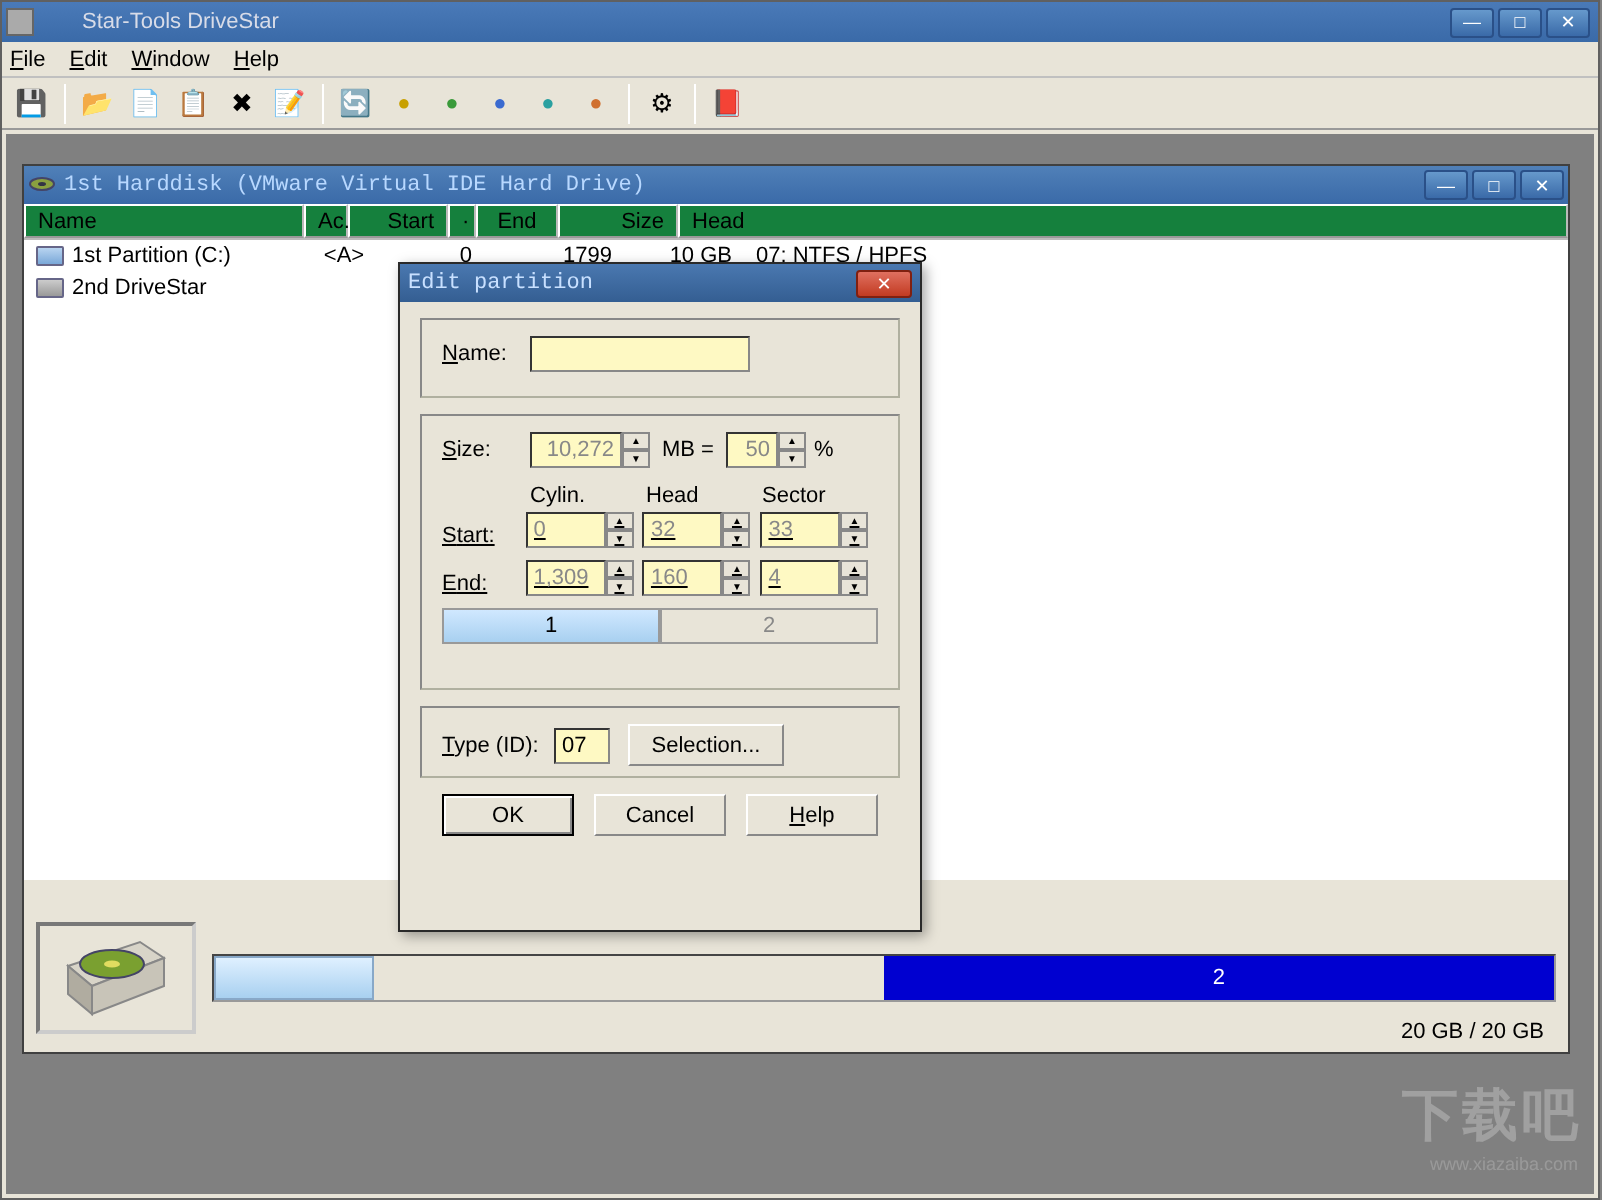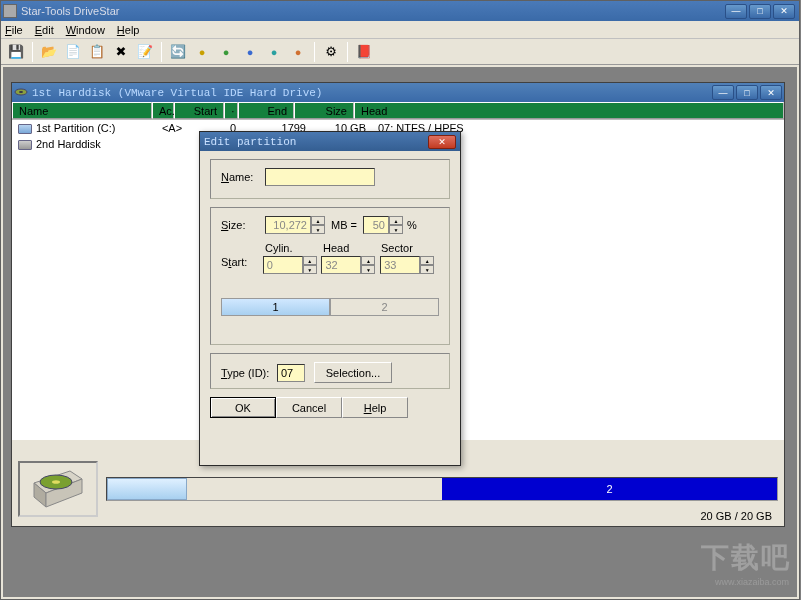--- a/index.html
+++ b/index.html
@@ -1,20 +1,20 @@
 <!DOCTYPE html>
 <html><head>
 <meta charset="utf-8">
 <style>
 * { box-sizing: border-box; margin: 0; padding: 0; font-family: "Tahoma", "MS Sans Serif", sans-serif; font-size: 11px; }
 body { background: #808080; width: 801px; height: 600px; overflow: hidden; position: relative; }
 
 
 .main-window { position: absolute; top: 0; left: 0; width: 800px; height: 600px; background: #e8e4d8; border: 1px solid #606060; }
-.titlebar { height: 20px; background: linear-gradient(to bottom, #4a7ab8, #3a6aa8); color: #fff; display: flex; align-items: center; padding: 0 2px; }
+.titlebar { height: 20px; background: linear-gradient(to bottom, #4a7ab8, #3a6aa8); color: #fff; display: flex; align-items: center; padding: 0 2px; gap: 20px; }
 .titlebar .icon { width: 14px; height: 14px; margin-right: 4px; background: #aaa; border: 1px solid #666; }
 .titlebar .title { flex: 1; font-size: 11px; color: #d8dce8; }
 .titlebar .win-btns { display: flex; gap: 2px; margin-right: 2px; }
 .win-btn { width: 22px; height: 15px; background: linear-gradient(to bottom, #6699cc, #3a6aa8); border: 1px solid #2a5088; display: flex; align-items: center; justify-content: center; color: #fff; font-size: 9px; cursor: pointer; border-radius: 2px; }
 
 .menubar { height: 18px; background: #e8e4d8; display: flex; align-items: center; padding: 0 4px; border-bottom: 1px solid #c0c0c0; }
 .menubar span { margin-right: 12px; cursor: pointer; }
 .menubar span u { text-decoration: underline; }
 
 .toolbar { height: 26px; background: #e8e4d8; display: flex; align-items: center; padding: 0 4px; border-bottom: 1px solid #999; gap: 2px; }
@@ -64,31 +64,31 @@
 .lbl { width: 44px; }
 .lbl u { text-decoration: underline; }
 .input { height: 18px; background: #fef9c3; border: 1px inset #888; padding: 1px 3px; }
 .input.disabled { color: #888; }
 .spinner { width: 14px; height: 18px; display: inline-flex; flex-direction: column; }
 .spinner div { flex: 1; border: 1px solid #888; background: #e8e4d8; font-size: 5px; display:flex; align-items:center; justify-content:center; cursor:pointer; }
 
 .col-labels { display: flex; margin-left: 44px; gap: 0; margin-bottom: 2px; }
 .col-labels span { width: 62px; }
 
-.chs-row { display: flex; align-items: flex-start; margin-bottom: 24px; }
+.chs-row { display: flex; align-items: flex-end; margin-bottom: 6px; text-decoration: underline; }
 .chs-row .input { width: 40px; }
 .chs-cell { display: flex; width: 62px; }
 
 .dlg-tabs { display: flex; margin-top: 4px; }
 .dlg-tab { flex: 1; height: 18px; border: 1px solid #999; display: flex; align-items: center; justify-content: center; cursor: pointer; }
 .dlg-tab.active { background: linear-gradient(to bottom, #d0e8ff, #a8d0f0); }
 .dlg-tab.inactive { color: #888; }
 
 .btn { height: 21px; padding: 0 8px; background: #e8e4d8; border: 1px solid #888; border-top-color: #fff; border-left-color: #fff; cursor: pointer; min-width: 66px; }
-.dlg-buttons { display: flex; margin-top: 2px; }
+.dlg-buttons { display: flex; justify-content: center; gap: 10px; margin-top: 2px; }
 .btn.default { border: 1px solid #000; box-shadow: inset 1px 1px 0 #fff, inset -1px -1px 0 #888; }
 
 .watermark { position: absolute; right: 6px; bottom: 20px; color: rgba(255,255,255,0.25); font-size: 28px; font-weight: bold; letter-spacing: 2px; pointer-events: none; }
 .watermark-sub { position: absolute; right: 8px; bottom: 10px; color: rgba(255,255,255,0.2); font-size: 9px; pointer-events: none; }
 </style>
 </head>
 <body>
 
 <div class="main-window">
   <div class="titlebar">
@@ -155,36 +155,36 @@
           <div class="win-btn">□</div>
           <div class="win-btn">✕</div>
         </div>
       </div>
 
       <div class="list-header">
         <div class="col" style="width:140px">Name</div>
         <div class="col" style="width:22px">Ac...</div>
         <div class="col" style="width:50px;text-align:right">Start</div>
         <div class="col" style="width:14px;text-align:center">·</div>
-        <div class="col" style="width:56px;text-align:right">End</div>
+        <div class="col" style="width:41px;text-align:center">End</div>
         <div class="col" style="width:60px;text-align:right">Size</div>
         <div class="col" style="flex:1">Head</div>
       </div>
       <div class="list-body" style="height:320px">
         <div class="list-row">
           <div class="cell" style="width:140px"><span class="part-icon"></span><span>1st Partition (C:)</span></div>
           <div class="cell" style="width:40px;text-align:center">&lt;A&gt;</div>
           <div class="cell" style="width:50px;text-align:right">0</div>
           <div class="cell" style="width:14px"></div>
           <div class="cell" style="width:56px;text-align:right">1799</div>
           <div class="cell" style="width:60px;text-align:right">10 GB</div>
           <div class="cell" style="flex:1">07: NTFS / HPFS</div>
         </div>
         <div class="list-row">
-          <div class="cell" style="width:140px"><span class="part-icon" style="background:linear-gradient(#ccc,#999)"></span><span>2nd Harddisk</span></div>
+          <div class="cell" style="width:140px"><span class="part-icon" style="background:linear-gradient(#ccc,#999)"></span><span>2nd DriveStar</span></div>
         </div>
       </div>
 
       <div class="bottom-panel">
         <div class="disk-icon">
           <svg class="disk-svg" viewBox="0 0 56 44">
             <polygon points="4,16 40,4 52,12 16,26" fill="#d8d4c8" stroke="#888"></polygon>
             <polygon points="4,16 16,26 16,40 4,30" fill="#b0aca0" stroke="#888"></polygon>
             <polygon points="16,26 52,12 52,26 16,40" fill="#c8c4b8" stroke="#888"></polygon>
             <ellipse cx="26" cy="15" rx="16" ry="7" fill="#7aa030" stroke="#446"></ellipse>
@@ -262,20 +262,44 @@
             </div>
           <div class="chs-cell">
               <input class="input disabled" disabled="" value="33" style="">
               <div class="spinner">
                 <div>▲</div>
                 <div>▼</div>
               </div>
             </div>
         </div>
 
+        <div class="chs-row">
+          <span class="lbl"><u>E</u>nd:</span>
+          <div class="chs-cell">
+              <input class="input disabled" disabled="" value="1,309" style="">
+              <div class="spinner">
+                <div>▲</div>
+                <div>▼</div>
+              </div>
+            </div>
+          <div class="chs-cell">
+              <input class="input disabled" disabled="" value="160" style="">
+              <div class="spinner">
+                <div>▲</div>
+                <div>▼</div>
+              </div>
+            </div>
+          <div class="chs-cell">
+              <input class="input disabled" disabled="" value="4" style="">
+              <div class="spinner">
+                <div>▲</div>
+                <div>▼</div>
+              </div>
+            </div>
+        </div>
 
         <div class="dlg-tabs">
           <div class="dlg-tab active">1</div>
           <div class="dlg-tab inactive">2</div>
         </div>
       </div>
 
       <div class="groupbox gb3">
         <div class="row" style="margin:0">
           <span style="width:56px"><u>T</u>ype (ID):</span>

